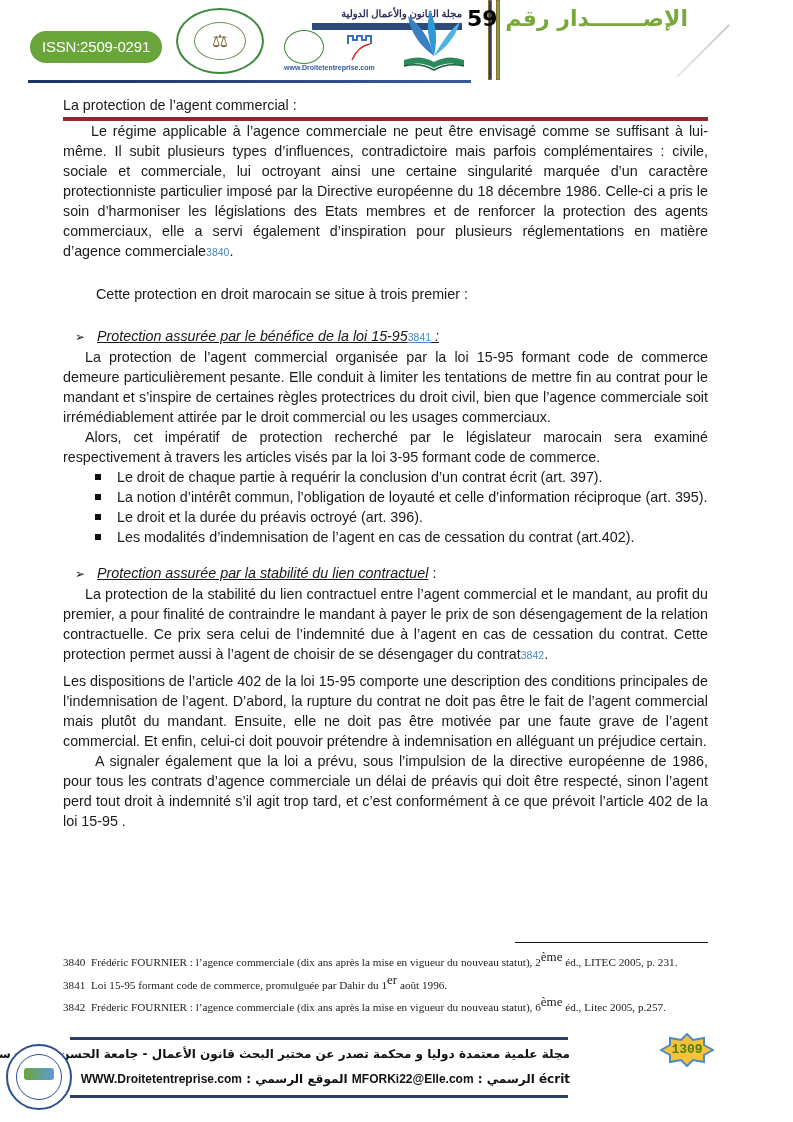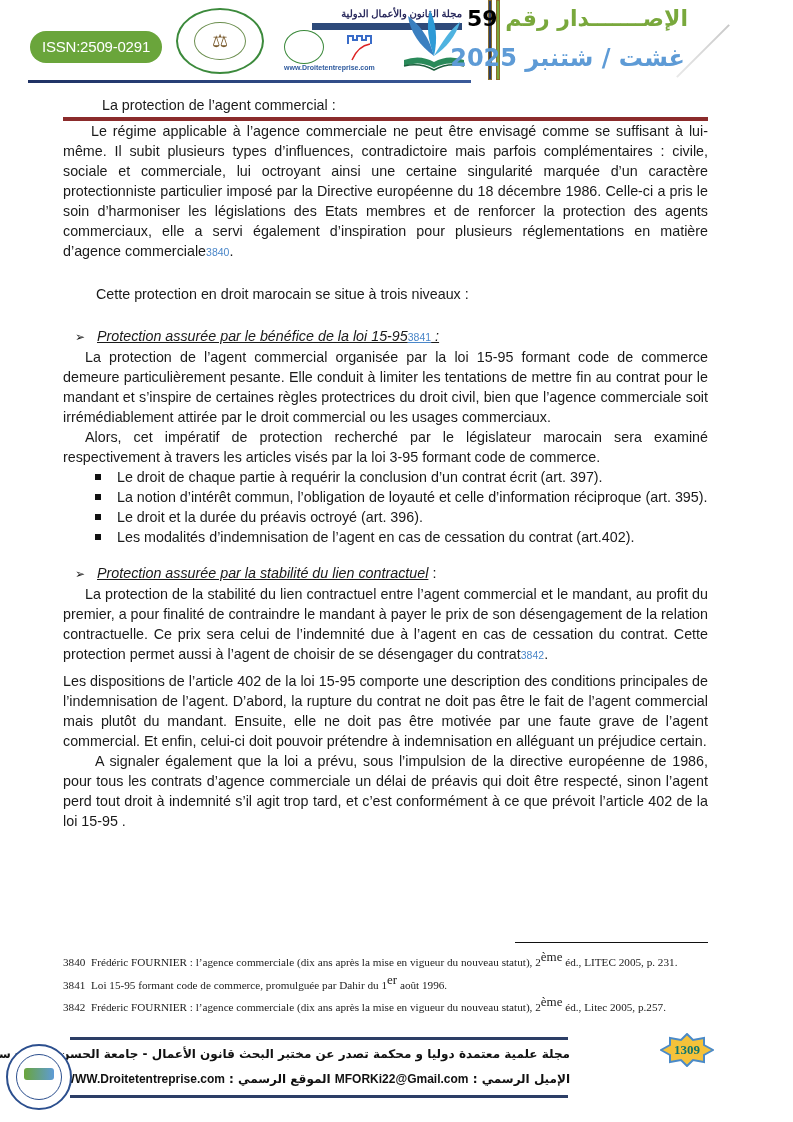--- a/index.html
+++ b/index.html
@@ -26,21 +26,21 @@
   .issue-line1 { position: absolute; right: 105px; top: 6px; font-size: 22px; font-weight: bold; direction: rtl; white-space: nowrap; font-family: "DejaVu Sans", sans-serif; }
   .issue-line1 .word { color: #79a83c; }
   .issue-line1 .num { color: #000000; margin-left: 20px; }
   .issue-line2 { position: absolute; right: 108px; top: 44px; font-size: 24px; font-weight: bold; color: #5e9bd6; direction: rtl; white-space: nowrap; font-family: "DejaVu Sans", sans-serif; }
   .diag { position: absolute; left: 702px; top: 14px; width: 2px; height: 74px; background: linear-gradient(#c8c8c8, #e8e8e8); transform: rotate(45deg); }
   .header-rule { position: absolute; left: 28px; top: 80px; width: 443px; height: 3px; background: linear-gradient(to right, #1f3264, #3a5a9a); }
 
   
   .content { position: absolute; left: 63px; top: 95px; width: 645px; font-size: 14.3px; line-height: 20px; text-align: justify; }
   .section-title { position: relative; height: 22px; }
-  .section-title span { display: block; margin-left: 39px; }
+  .section-title span { display: block; }
   .section-rule { height: 4px; border-top: 3px solid #8b2b2b; border-bottom: 1px solid #8b2b2b; margin-top: 0px; }
   p { margin: 0; }
   .indent { text-indent: 28px; }
   .indent-sm { text-indent: 22px; }
   .fnref { color: #4a86c8; font-size: 10.5px; }
   .gap-lg { height: 22px; }
   .gap-md { height: 16px; }
   .gap-sm { height: 6px; }
   .subhead { padding-left: 12px; position: relative; }
   .subhead .arrow { display: inline-block; width: 22px; font-size: 12px; }
@@ -54,21 +54,21 @@
   .footnotes { position: absolute; left: 63px; top: 948px; width: 645px; font-family: "Liberation Serif", serif; font-size: 11.2px; line-height: 17px; text-align: left; }
   .footnotes sup { font-size: 13px; }
 
   
   .footer-rule-top { position: absolute; left: 70px; top: 1037px; width: 498px; height: 3px; background: #2c3e66; }
   .footer-rule-bot { position: absolute; left: 70px; top: 1095px; width: 498px; height: 3px; background: #2c3e66; }
   .footer-line1 { position: absolute; left: 100px; top: 1047px; width: 470px; text-align: right; direction: rtl; font-size: 12px; font-weight: bold; color: #111; white-space: nowrap; font-family: "DejaVu Sans", sans-serif; }
   .footer-line2 { position: absolute; left: 100px; top: 1072px; width: 470px; text-align: right; direction: rtl; font-size: 12px; font-weight: bold; color: #111; white-space: nowrap; font-family: "DejaVu Sans", sans-serif; }
   .footer-line2 .ltr { direction: ltr; unicode-bidi: embed; font-family: "Liberation Sans", sans-serif; }
   .page-badge { position: absolute; left: 660px; top: 1033px; width: 54px; height: 34px; }
-  .page-badge .num { position: absolute; left: 0; top: 0; width: 54px; height: 34px; text-align: center; line-height: 34px; font-size: 13px; font-weight: bold; color: #0f766e; font-family: Liberation Serif, serif; }
+  .page-badge .num { position: absolute; left: 0; top: 0; width: 54px; height: 34px; text-align: center; line-height: 34px; font-size: 13px; font-weight: bold; color: #4d7c0f; font-family: Liberation Mono, monospace; }
   .stamp { position: absolute; left: 6px; top: 1044px; width: 66px; height: 66px; border-radius: 50%; border: 2px solid #2c4f8e; background: #fff; }
   .stamp .inner { position: absolute; left: 8px; top: 8px; width: 46px; height: 46px; border-radius: 50%; border: 1px solid #2c4f8e; }
   .stamp .mark { position: absolute; left: 16px; top: 22px; width: 30px; height: 12px; background: linear-gradient(to right, #6aa53b, #5e9bd6); border-radius: 3px; }
 </style>
 </head>
 <body>
 
 <div class="header">
   <div class="issn">ISSN:2509-0291</div>
 
@@ -96,36 +96,35 @@
     <path d="M4 60 Q20 56 34 64 Q48 56 64 60" stroke="#1b5e3c" stroke-width="1.5" fill="none"></path>
   </svg>
 
   <div class="vbar1"></div>
   <div class="vbar2"></div>
 
   <div class="issue-line1">
     <span class="word">الإصـــــــدار رقم</span>
     <span class="num">59</span>
   </div>
-  <div class="issue-line2">غشت / شتنبر 2025</div>
   <div class="diag"></div>
 
   <div class="header-rule"></div>
 </div>
 
 <div class="content">
   <div class="section-title">
     <span>La protection de l’agent commercial :</span>
   </div>
   <div class="section-rule"></div>
 
   <p class="indent"><span>Le régime applicable à l’agence commerciale ne peut être envisagé comme se suffisant à lui-même. Il subit plusieurs types d’influences, contradictoire mais parfois complémentaires : civile, sociale et commerciale, lui octroyant ainsi une certaine singularité marquée d’un caractère protectionniste particulier imposé par la Directive européenne du 18 décembre 1986. Celle-ci a pris le soin d’harmoniser les législations des Etats membres et de renforcer la protection des agents commerciaux, elle a servi également d’inspiration pour plusieurs réglementations en matière d’agence commerciale</span><span class="fnref">3840</span><span>.</span></p>
 
   <div class="gap-lg"></div>
-  <p class="indent" style="text-indent:33px">Cette protection en droit marocain se situe à trois niveaux :</p>
+  <p class="indent" style="text-indent:33px">Cette protection en droit marocain se situe à trois premier :</p>
   <div class="gap-lg"></div>
 
   <div class="subhead">
     <span class="arrow">➢</span><span class="txt">Protection assurée par le bénéfice de la loi 15-95</span><span class="fnref" style="text-decoration:underline">3841</span><span class="txt"> :</span>
   </div>
 
   <p class="indent-sm">La protection de l’agent commercial organisée par la loi 15-95 formant code de commerce demeure particulièrement pesante. Elle conduit à limiter les tentations de mettre fin au contrat pour le mandant et s’inspire de certaines règles protectrices du droit civil, bien que l’agence commerciale soit irrémédiablement attirée par le droit commercial ou les usages commerciaux.</p>
   <p class="indent-sm">Alors, cet impératif de protection recherché par le législateur marocain sera examiné respectivement à travers les articles visés par la loi 3-95 formant code de commerce.</p>
 
   <ul class="bullets">
@@ -150,35 +149,35 @@
 
 <div class="fn-rule"></div>
 <div class="footnotes">
   <div>
     <span>3840</span>&nbsp; <span>Frédéric FOURNIER : l’agence commerciale (dix ans après la mise en vigueur du nouveau statut), 2</span><sup>ème</sup><span> éd., LITEC 2005, p. 231.</span>
   </div>
   <div>
     <span>3841</span>&nbsp; <span>Loi 15-95 formant code de commerce, promulguée par Dahir du 1</span><sup>er</sup><span> août 1996.</span>
   </div>
   <div>
-    <span>3842</span>&nbsp; <span>Fréderic FOURNIER : l’agence commerciale (dix ans après la mise en vigueur du nouveau statut), 2</span><sup>ème</sup><span> éd., Litec 2005, p.257.</span>
+    <span>3842</span>&nbsp; <span>Fréderic FOURNIER : l’agence commerciale (dix ans après la mise en vigueur du nouveau statut), 6</span><sup>ème</sup><span> éd., Litec 2005, p.257.</span>
   </div>
 </div>
 
 <div class="footer-rule-top"></div>
 
 <div class="page-badge">
   <svg width="54" height="34" viewBox="0 0 54 34" style="position:absolute;left:0;top:0">
     <polygon points="27,1 33,7 44,5 44,12 53,17 44,22 44,29 33,27 27,33 21,27 10,29 10,22 1,17 10,12 10,5 21,7" fill="#f5c23a" stroke="#4a8ac8" stroke-width="2"></polygon>
   </svg>
   <div class="num">1309</div>
 </div>
 
 <div class="footer-line1">مجلة علمية معتمدة  دوليا و محكمة تصدر عن مختبر البحث قانون الأعمال - جامعة الحسن الأول - سطات - المغرب</div>
 <div class="footer-line2">
-  <span>الإميل الرسمي : </span><span class="ltr">MFORKi22@Gmail.com</span><span> الموقع الرسمي : </span><span class="ltr">WWW.Droitetentreprise.com</span>
+  <span>écrit الرسمي : </span><span class="ltr">MFORKi22@Elle.com</span><span> الموقع الرسمي : </span><span class="ltr">WWW.Droitetentreprise.com</span>
 </div>
 <div class="footer-rule-bot"></div>
 
 <div class="stamp">
   <div class="inner"></div>
   <div class="mark"></div>
 </div>
 
 </body></html>

